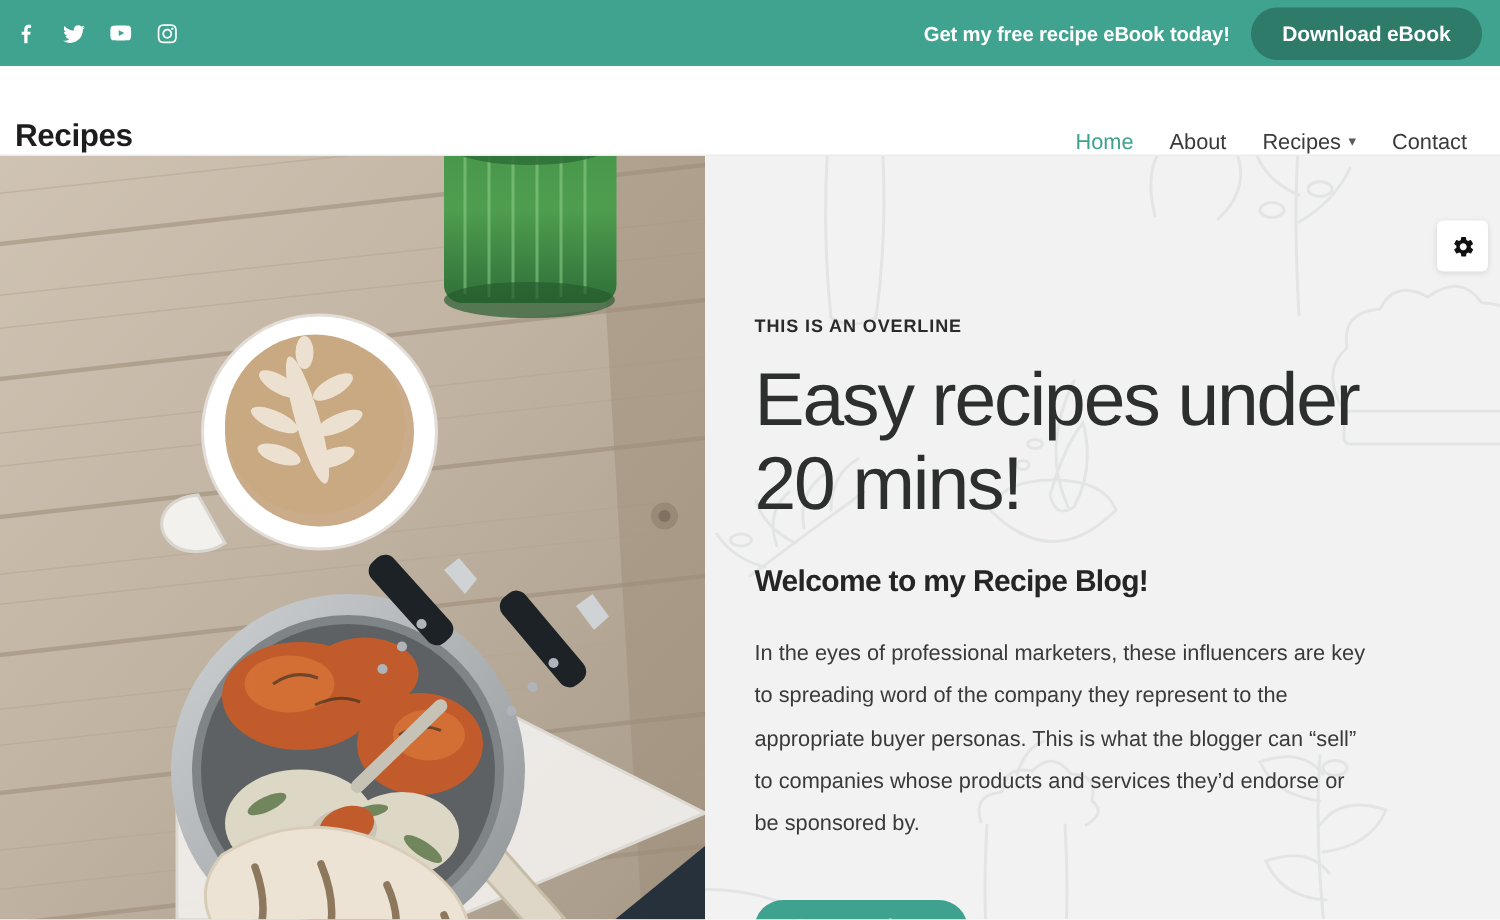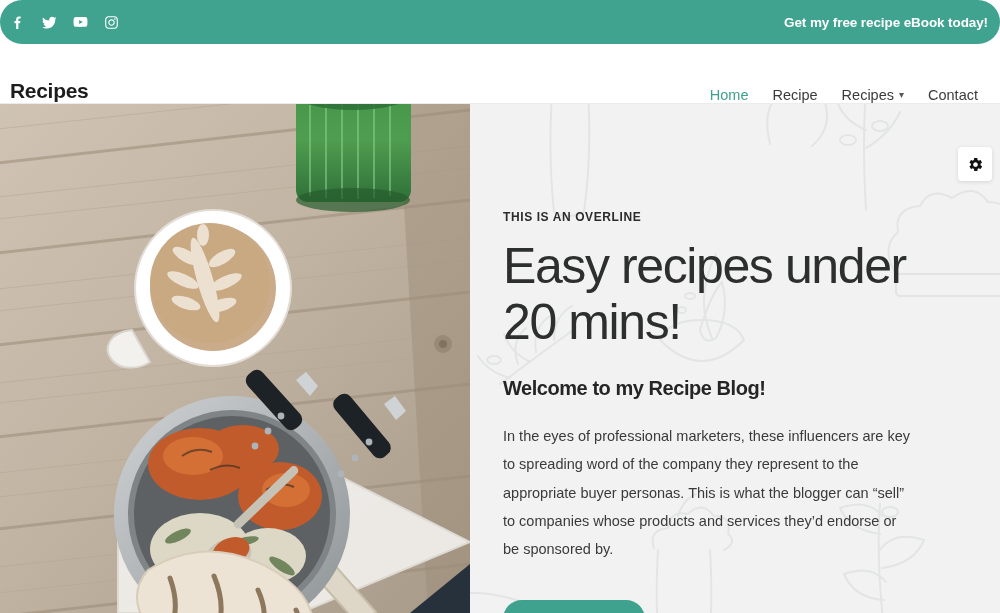--- a/index.html
+++ b/index.html
@@ -13,21 +13,20 @@
   }
 
   
   .topbar {
     height: 44px;
     background: #40a38f;
     display: flex;
     align-items: center;
     padding: 0 12px 0 10px;
     position: relative;
-    border-radius: 22px;
   }
   .social {
     display: flex;
     align-items: center;
     gap: 14px;
   }
   .social-icon {
     width: 17px;
     height: 17px;
     display: flex;
@@ -221,32 +220,33 @@
       <svg viewBox="0 0 24 24" width="17" height="17" aria-hidden="true">
         <path d="M12 4.6c2.4 0 2.7 0 3.6.1.9 0 1.4.2 1.7.3.4.2.7.4 1 .7.3.3.5.6.7 1 .1.3.3.8.3 1.7.1.9.1 1.2.1 3.6s0 2.7-.1 3.6c0 .9-.2 1.4-.3 1.7-.2.4-.4.7-.7 1-.3.3-.6.5-1 .7-.3.1-.8.3-1.7.3-.9.1-1.2.1-3.6.1s-2.7 0-3.6-.1c-.9 0-1.4-.2-1.7-.3-.4-.2-.7-.4-1-.7-.3-.3-.5-.6-.7-1-.1-.3-.3-.8-.3-1.7-.1-.9-.1-1.2-.1-3.6s0-2.7.1-3.6c0-.9.2-1.4.3-1.7.2-.4.4-.7.7-1 .3-.3.6-.5 1-.7.3-.1.8-.3 1.7-.3.9-.1 1.2-.1 3.6-.1M12 3c-2.4 0-2.8 0-3.7.1-.9 0-1.6.2-2.2.4-.6.2-1.1.5-1.6 1-.5.5-.8 1-1 1.6-.2.6-.4 1.3-.4 2.2C3 9.2 3 9.6 3 12s0 2.8.1 3.7c0 .9.2 1.6.4 2.2.2.6.5 1.1 1 1.6.5.5 1 .8 1.6 1 .6.2 1.3.4 2.2.4.9.1 1.3.1 3.7.1s2.8 0 3.7-.1c.9 0 1.6-.2 2.2-.4.6-.2 1.1-.5 1.6-1 .5-.5.8-1 1-1.6.2-.6.4-1.3.4-2.2.1-.9.1-1.3.1-3.7s0-2.8-.1-3.7c0-.9-.2-1.6-.4-2.2-.2-.6-.5-1.1-1-1.6-.5-.5-1-.8-1.6-1-.6-.2-1.3-.4-2.2-.4C14.8 3 14.4 3 12 3z"></path>
         <path d="M12 7.4c-2.5 0-4.6 2.1-4.6 4.6s2.1 4.6 4.6 4.6 4.6-2.1 4.6-4.6-2.1-4.6-4.6-4.6zm0 7.6c-1.7 0-3-1.3-3-3s1.3-3 3-3 3 1.3 3 3-1.3 3-3 3z"></path>
         <circle cx="16.8" cy="7.2" r="1.1"></circle>
       </svg>
     </span>
   </div>
 
   <div class="topbar-right">
     <span class="topbar-msg">Get my free recipe eBook today!</span>
+    <button class="btn-ebook">Download eBook</button>
   </div>
 </div>
 
 <div class="header">
   <div class="logo">Recipes</div>
 
   <nav class="nav">
     <span class="nav-item active">
       <span>Home</span>
     </span>
     <span class="nav-item">
-      <span>Recipe</span>
+      <span>About</span>
     </span>
     <span class="nav-item">
       <span>Recipes</span>
       <span class="chev">▾</span>
     </span>
     <span class="nav-item">
       <span>Contact</span>
     </span>
   </nav>
 </div>

